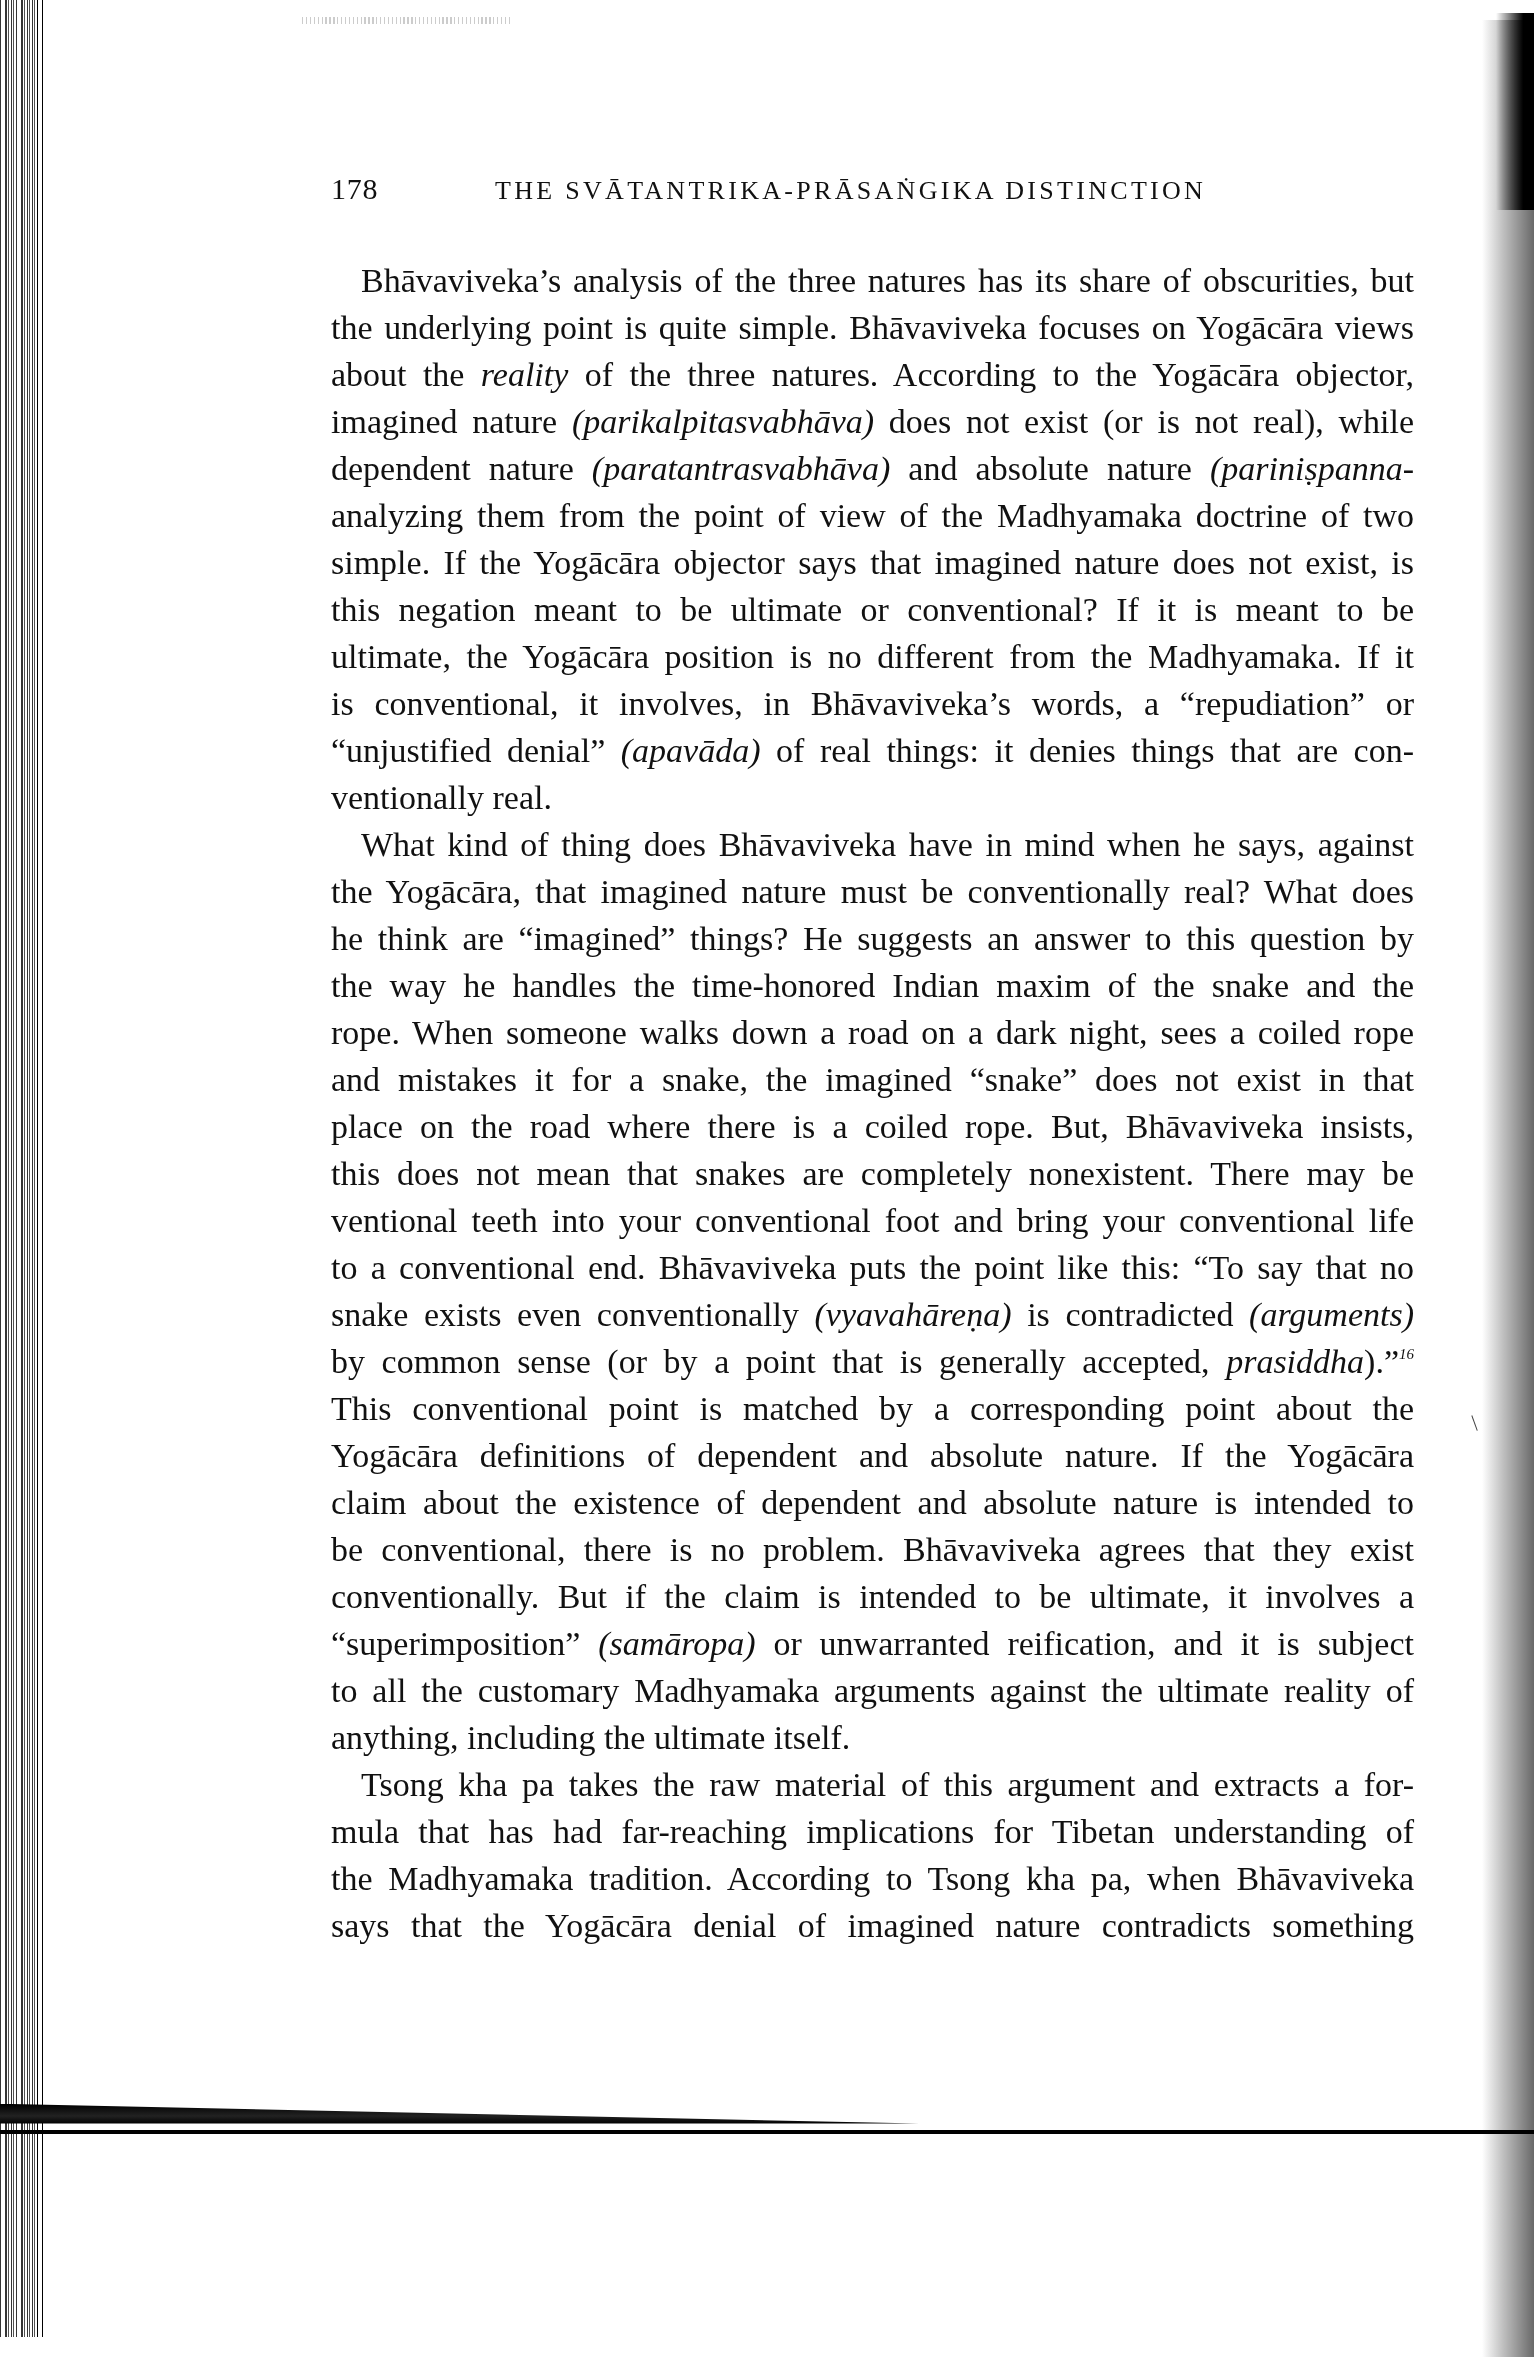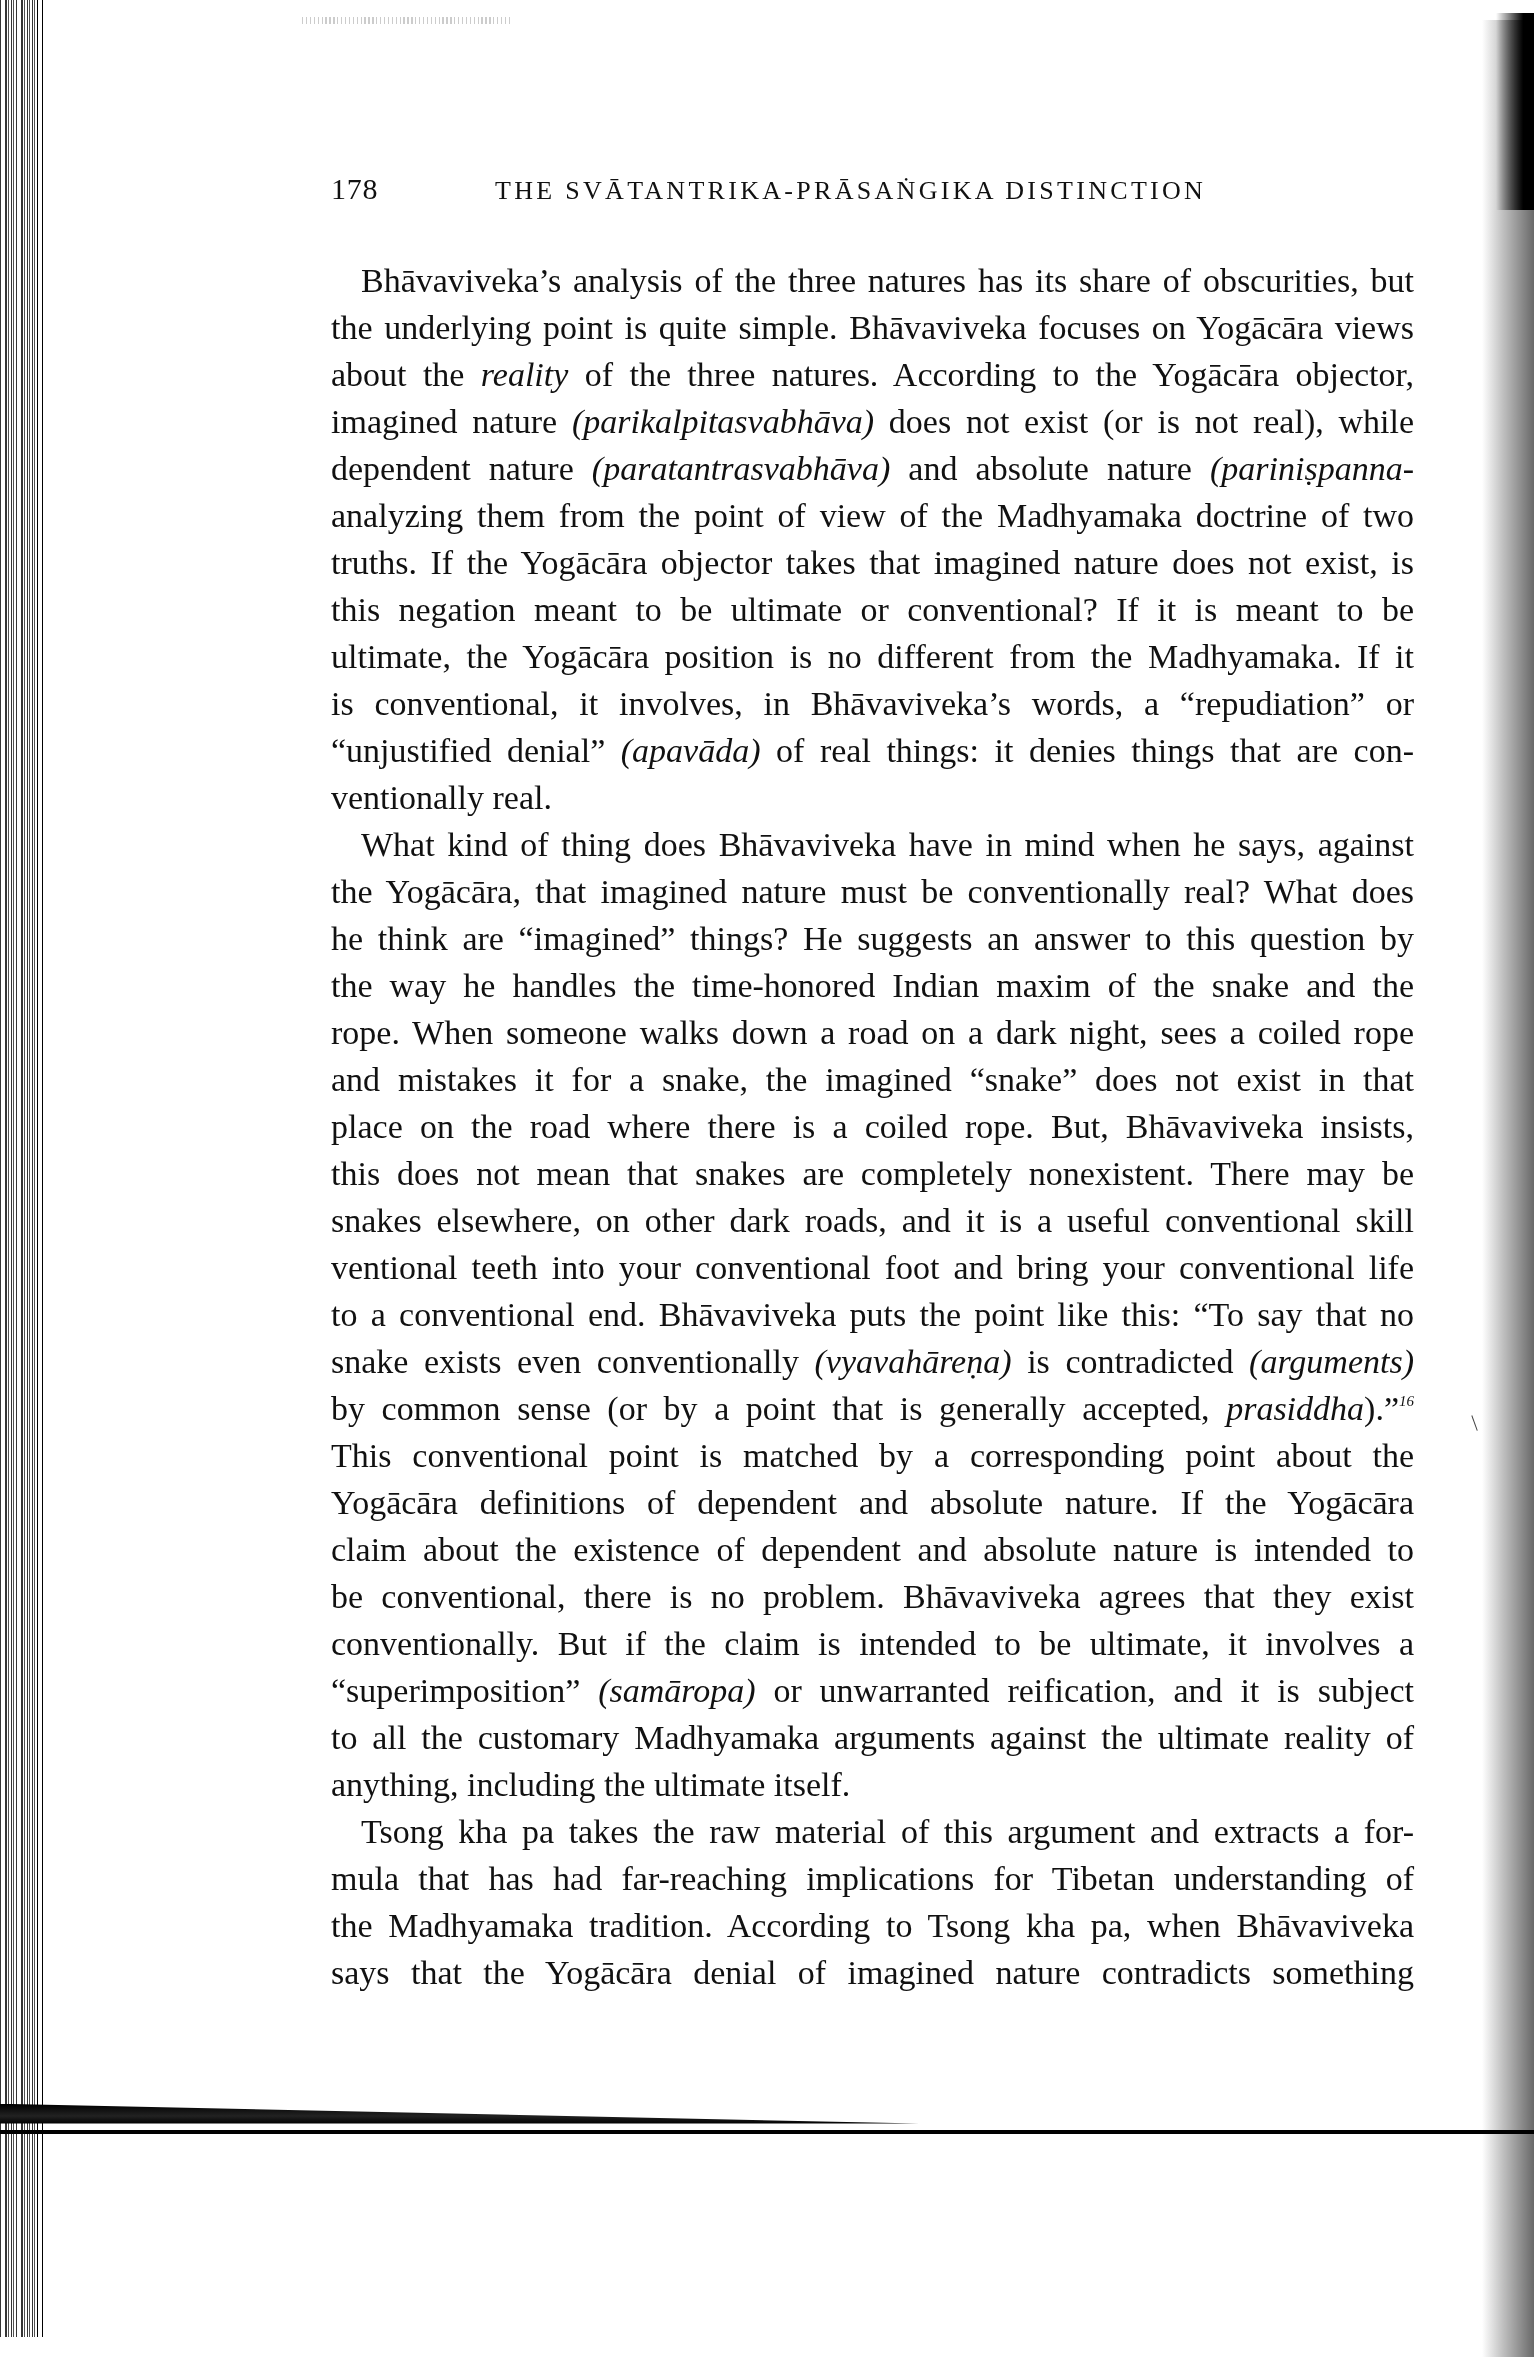--- a/index.html
+++ b/index.html
@@ -73,37 +73,36 @@
   </div>
 
   <div class="body-text" id="body-text">
       <div>
         <span class="line indent"><span>Bhāvaviveka’s analysis of the three natures has its share of obscurities, but</span></span>
         <span class="line"><span>the underlying point is quite simple. Bhāvaviveka focuses on Yogācāra views</span></span>
         <span class="line"><span>about the </span><i>reality</i><span> of the three natures. According to the Yogācāra objector,</span></span>
         <span class="line"><span>imagined nature </span><i>(parikalpitasvabhāva)</i><span> does not exist (or is not real), while</span></span>
         <span class="line"><span>dependent nature </span><i>(paratantrasvabhāva)</i><span> and absolute nature </span><i>(pariniṣpanna-</i></span>
         <span class="line"><span>analyzing them from the point of view of the Madhyamaka doctrine of two</span></span>
-        <span class="line"><span>truths. If the Yogācāra objector takes that imagined nature does not exist, is</span></span>
+        <span class="line"><span>simple. If the Yogācāra objector says that imagined nature does not exist, is</span></span>
         <span class="line"><span>this negation meant to be ultimate or conventional? If it is meant to be</span></span>
         <span class="line"><span>ultimate, the Yogācāra position is no different from the Madhyamaka. If it</span></span>
         <span class="line"><span>is conventional, it involves, in Bhāvaviveka’s words, a “repudiation” or</span></span>
         <span class="line"><span>“unjustified denial” </span><i>(apavāda)</i><span> of real things: it denies things that are con-</span></span>
         <span class="line last"><span>ventionally real.</span></span>
       </div>
       <div>
         <span class="line indent"><span>What kind of thing does Bhāvaviveka have in mind when he says, against</span></span>
         <span class="line"><span>the Yogācāra, that imagined nature must be conventionally real? What does</span></span>
         <span class="line"><span>he think are “imagined” things? He suggests an answer to this question by</span></span>
         <span class="line"><span>the way he handles the time-honored Indian maxim of the snake and the</span></span>
         <span class="line"><span>rope. When someone walks down a road on a dark night, sees a coiled rope</span></span>
         <span class="line"><span>and mistakes it for a snake, the imagined “snake” does not exist in that</span></span>
         <span class="line"><span>place on the road where there is a coiled rope. But, Bhāvaviveka insists,</span></span>
         <span class="line"><span>this does not mean that snakes are completely nonexistent. There may be</span></span>
-        <span class="line"><span>snakes elsewhere, on other dark roads, and it is a useful conventional skill</span></span>
         <span class="line"><span>ventional teeth into your conventional foot and bring your conventional life</span></span>
         <span class="line"><span>to a conventional end. Bhāvaviveka puts the point like this: “To say that no</span></span>
         <span class="line"><span>snake exists even conventionally </span><i>(vyavahāreṇa)</i><span> is contradicted </span><i>(arguments)</i></span>
         <span class="line"><span>by common sense (or by a point that is generally accepted, </span><i>prasiddha</i><span>).”</span><sup>16</sup></span>
         <span class="line"><span>This conventional point is matched by a corresponding point about the</span></span>
         <span class="line"><span>Yogācāra definitions of dependent and absolute nature. If the Yogācāra</span></span>
         <span class="line"><span>claim about the existence of dependent and absolute nature is intended to</span></span>
         <span class="line"><span>be conventional, there is no problem. Bhāvaviveka agrees that they exist</span></span>
         <span class="line"><span>conventionally. But if the claim is intended to be ultimate, it involves a</span></span>
         <span class="line"><span>“superimposition” </span><i>(samāropa)</i><span> or unwarranted reification, and it is subject</span></span>

